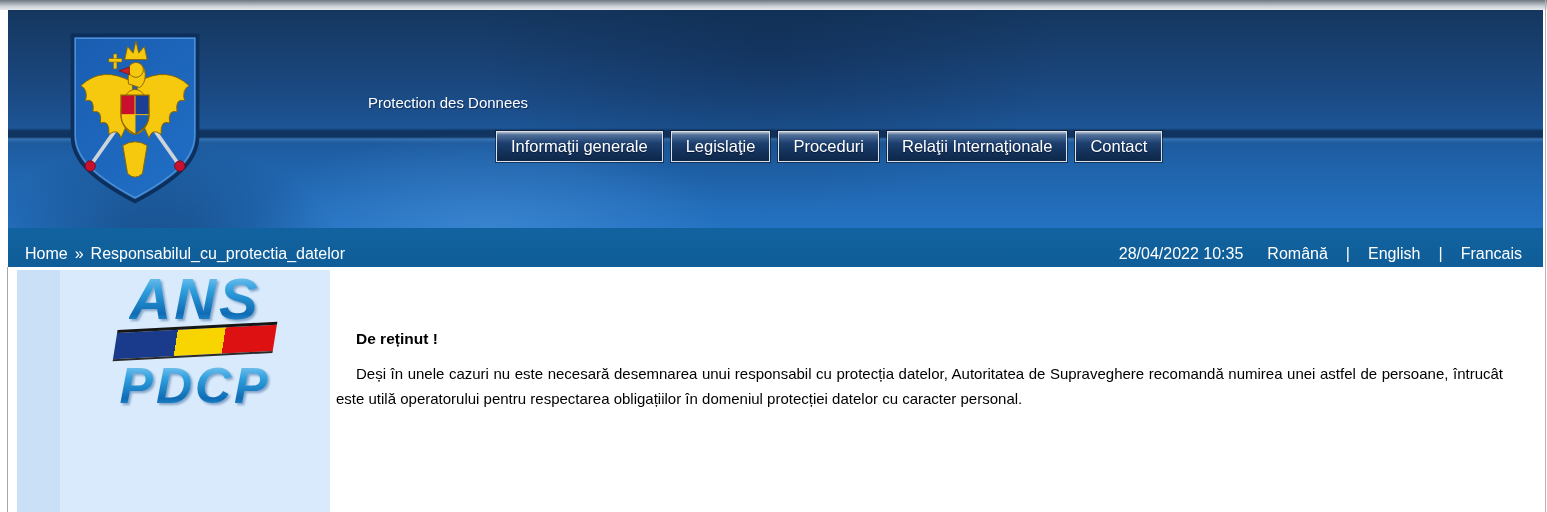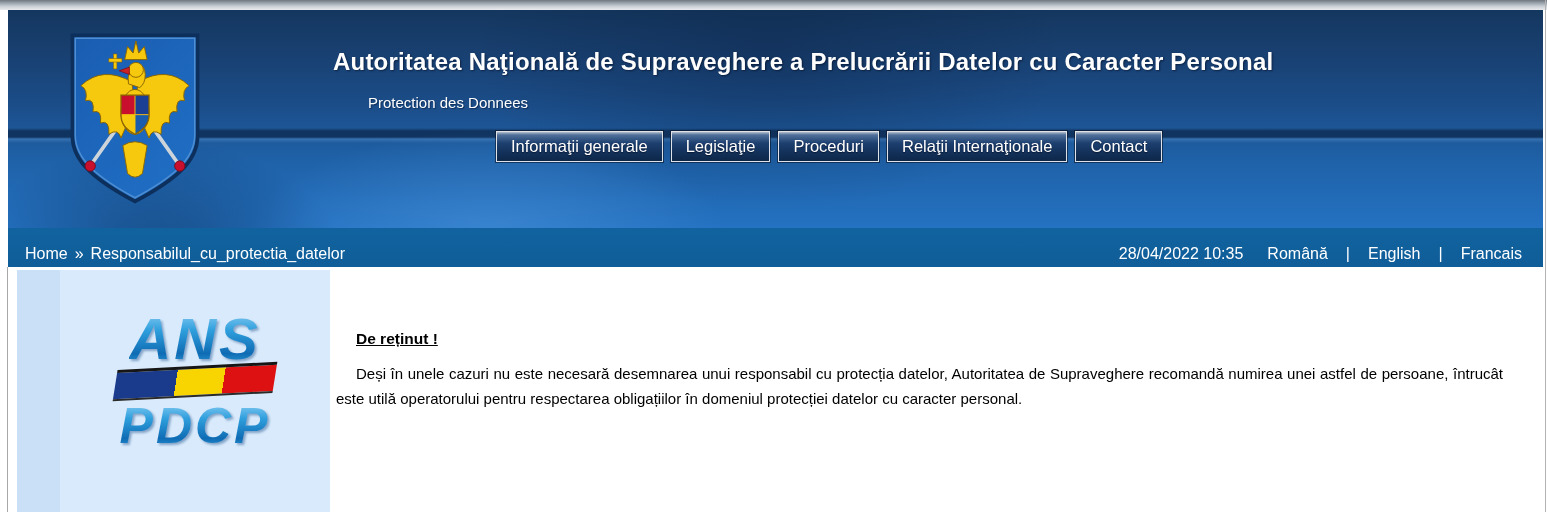--- a/index.html
+++ b/index.html
@@ -87,21 +87,21 @@
     background: #a8a8a8;
   }
   .sidebar-strip {
     position: absolute; left: 9px; top: 3px; width: 43px; height: 242px;
     background: #c9e0f6;
   }
   .logo-box {
     position: absolute; left: 52px; top: 3px; width: 270px; height: 242px;
     background: #d8eafb;
     display: flex; flex-direction: column; align-items: center;
-    padding-top: 40px; box-sizing: border-box;
+    box-sizing: border-box;
     cursor: pointer;
   }
   .logo-word {
     font-style: italic; font-weight: bold; letter-spacing: 3px;
     color: #1787cf;
     background: linear-gradient(180deg, #8fd0f4 0%, #2f9fdd 35%, #0f6cb4 75%, #2f9fdd 100%);
     -webkit-background-clip: text; background-clip: text;
     -webkit-text-fill-color: transparent;
     filter: drop-shadow(2px 2px 1px rgba(30,80,140,0.45));
     line-height: 1;
@@ -114,21 +114,21 @@
     border-top: 3px solid #161616;
     border-bottom: 2px solid #2a2a2a;
     transform: rotate(-3deg) skewX(-12deg);
   }
 
   .text-block {
     position: absolute; left: 328px; top: 63px; width: 1167px;
     color: #000000;
   }
   .text-heading {
-    font-size: 15.5px; font-weight: bold; text-indent: 20px; margin: 0; text-decoration: underline;
+    font-size: 15.5px; font-weight: bold; text-indent: 20px; margin: 0;
   }
   .text-paragraph {
     margin: 13px 0 16px 0;
     font-size: 15px; line-height: 25px;
     text-align: justify; text-indent: 20px;
   }
   .right-edge-line {
     position: absolute; left: 1545px; top: 0; width: 1px; height: 512px;
     background: #b3b3b3;
   }
@@ -182,21 +182,20 @@
           <rect x="75" y="74" width="15" height="21" fill="#1a3f94"></rect>
           <rect x="60" y="95" width="15" height="21" fill="#f6c80e"></rect>
           <rect x="75" y="95" width="15" height="21" fill="#1a5cad"></rect>
           <line x1="75" y1="74" x2="75" y2="116" stroke="#f6c80e" stroke-width="1"></line>
           <line x1="60" y1="95" x2="90" y2="95" stroke="#f6c80e" stroke-width="1"></line>
         </g>
         <path d="M60,74 H90 V96 C90,106 83,112 75,116 C67,112 60,106 60,96 Z" fill="none" stroke="#8a6400" stroke-width="1.4"></path>
       </svg>
     </div>
 
-    <div class="site-title">Autoritatea Naţională de Supraveghere a Prelucrării Datelor cu Caracter Personal</div>
     <div class="site-subtitle">Protection des Donnees</div>
 
     <div class="nav-row">
       <div class="nav-btn">Informaţii generale</div>
       <div class="nav-btn">Legislaţie</div>
       <div class="nav-btn">Proceduri</div>
       <div class="nav-btn">Relaţii Internaţionale</div>
       <div class="nav-btn">Contact</div>
     </div>
   </div>

